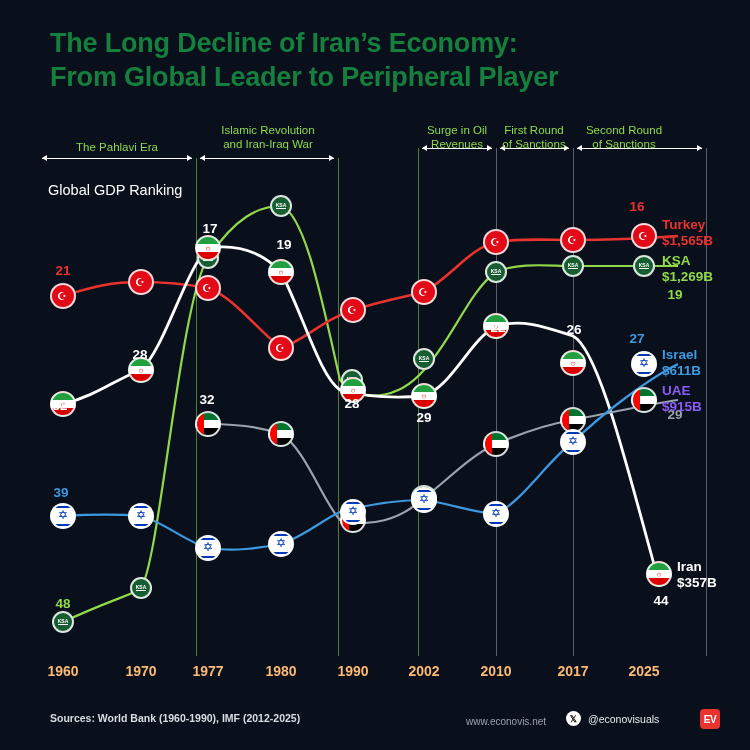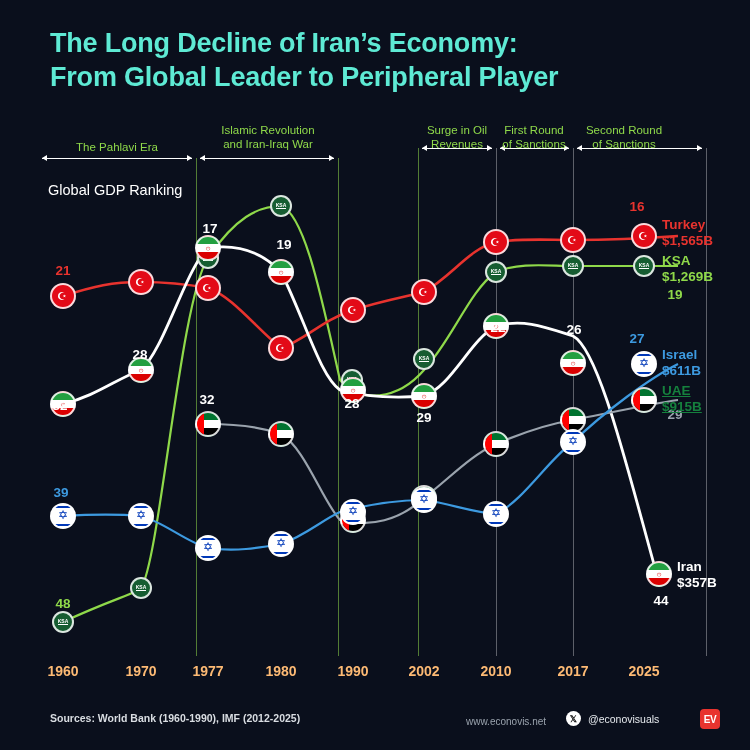--- a/index.html
+++ b/index.html
@@ -9,21 +9,21 @@
     font-family:"Liberation Sans", sans-serif;
     color:#ffffff;
     position:relative;
   }
   #stage{position:absolute;inset:0;}
 
   
   .title{
     position:absolute;left:50px;top:26px;width:660px;
     font-size:27px;line-height:1.26;font-weight:bold;letter-spacing:-0.2px;
-    color:#5eead4;
+    color:#15803d;
   }
   .title .l2{display:block;}
 
   
   .era{
     position:absolute;color:#8fd94a;font-size:11.5px;font-weight:normal;
     text-align:center;line-height:1.22;
   }
   .era-arrow{
     position:absolute;height:1px;background:#ffffff;
@@ -317,21 +317,21 @@
     <span class="val">$1,565B</span>
   </div>
   <div class="endlab" style="left:662px;top:253px;color:#8fd94a;">
     <span>KSA</span>
     <span class="val">$1,269B</span>
   </div>
   <div class="endlab" style="left:662px;top:347px;color:#3d9ae0;">
     <span>Israel</span>
     <span class="val">$611B</span>
   </div>
-  <div class="endlab" style="left:662px;top:383px;color:#15803d;text-decoration:underline;">
+  <div class="endlab" style="left:662px;top:383px;color:#8b5cf6;">
     <span>UAE</span>
     <span class="val">$915B</span>
   </div>
   <div class="endlab" style="left:677px;top:559px;color:#ffffff;">
     <span>Iran</span>
     <span class="val">$357B</span>
   </div>
 
   <div class="xlab" style="left:31px;">1960</div>
   <div class="xlab" style="left:109px;">1970</div>

